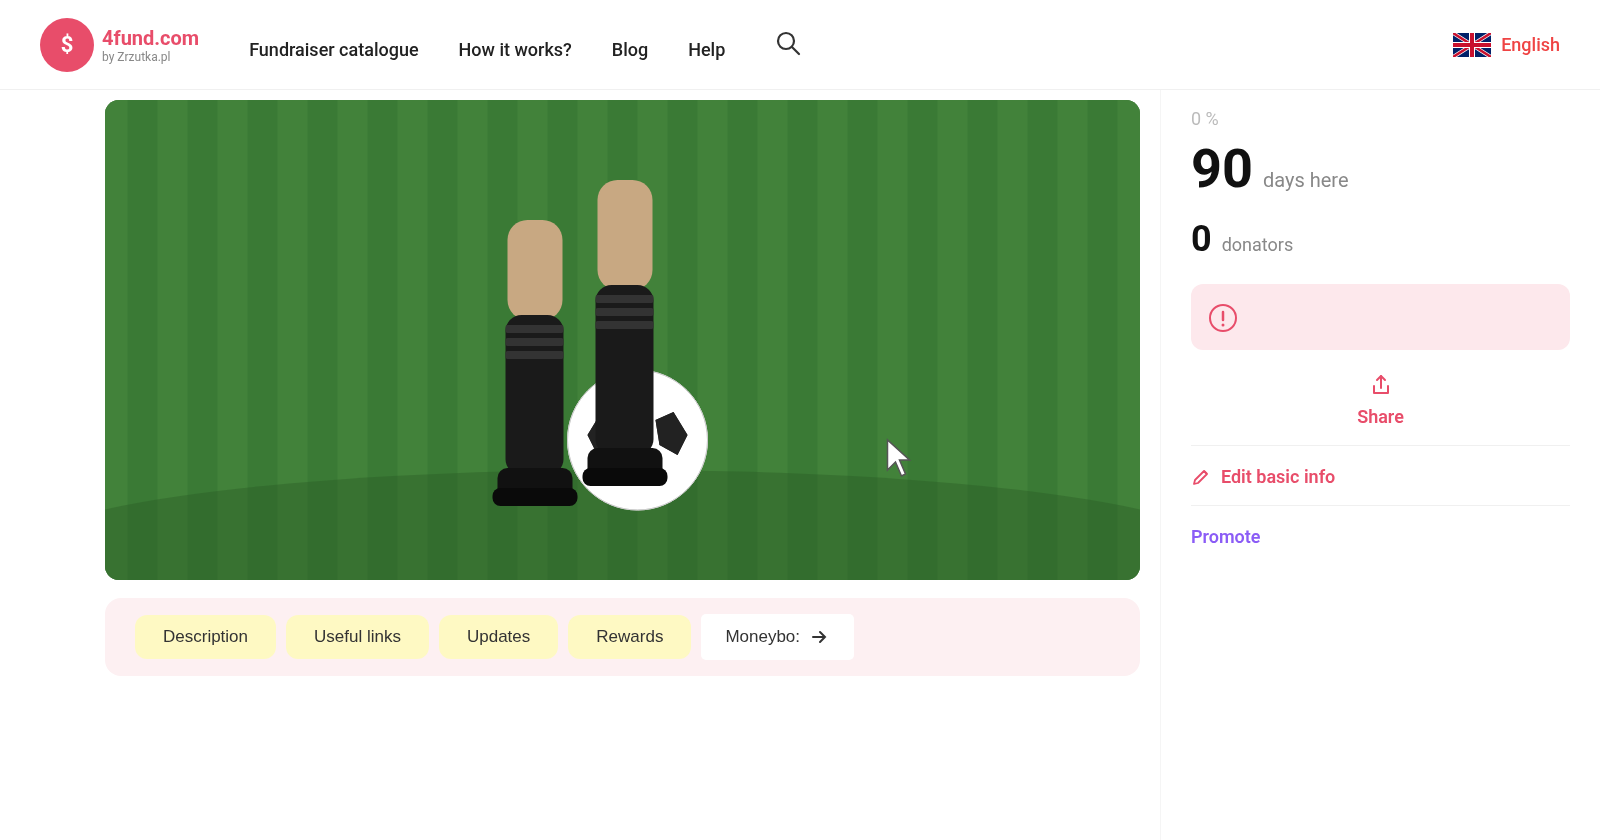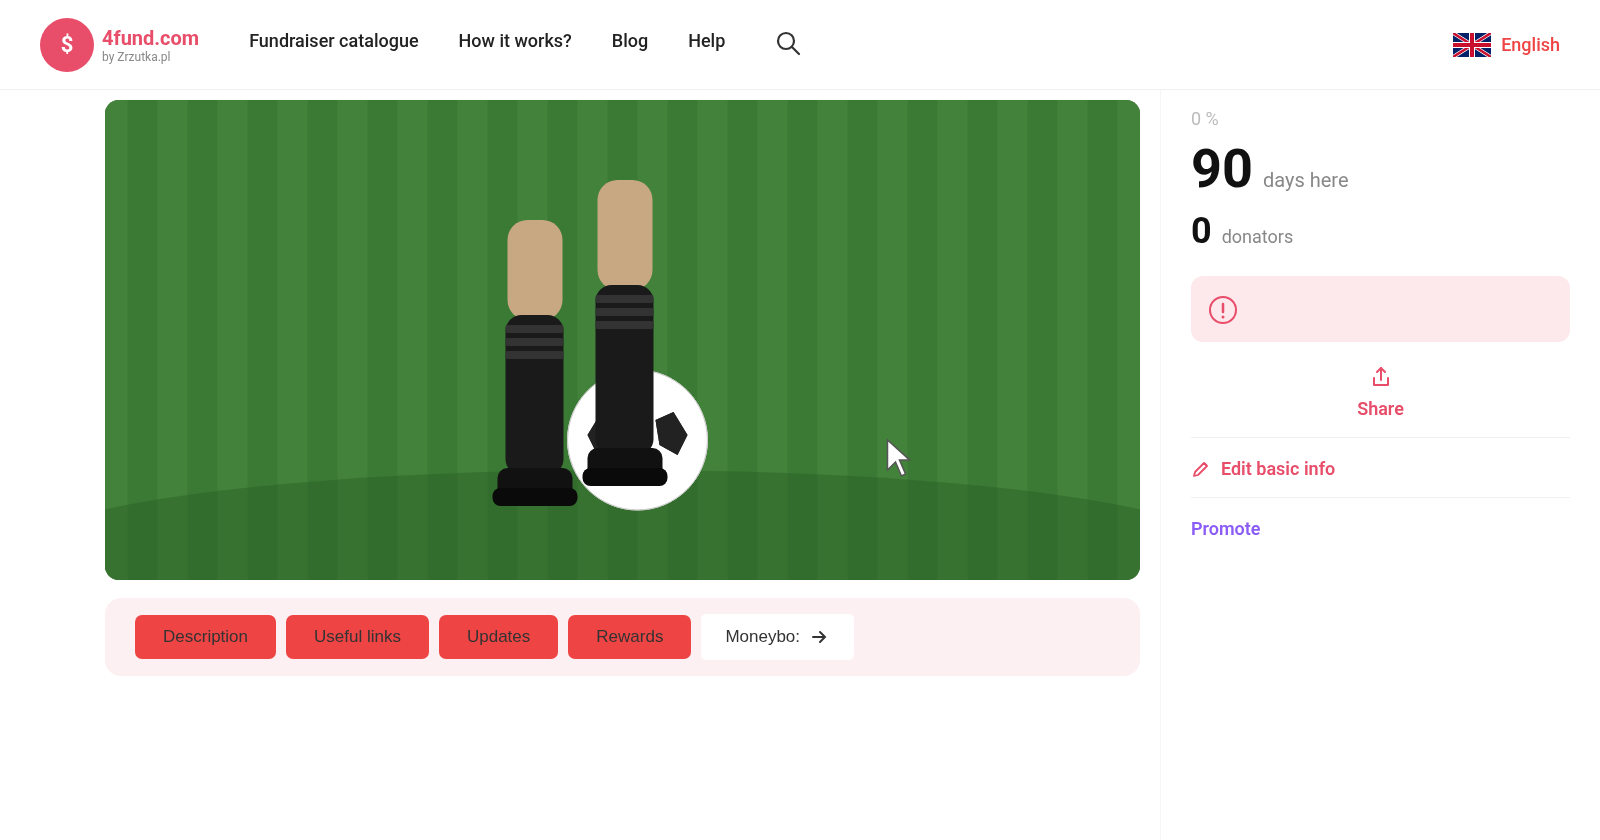--- a/index.html
+++ b/index.html
@@ -28,21 +28,21 @@
       align-items: center;
       gap: 8px;
       margin-right: 50px;
     }
     .logo-icon {
       width: 54px;
       height: 54px;
     }
     .nav-links {
       display: flex;
-      align-items: flex-start;
+      align-items: flex-end;
       gap: 40px;
       flex: 1;
     }
     .nav-link {
       font-size: 18px;
       color: #222;
       text-decoration: none;
       font-weight: 500;
       cursor: pointer;
     }
@@ -109,22 +109,22 @@
       margin: 18px 20px 0 105px;
       background: #fdf0f2;
       border-radius: 16px;
       padding: 16px 30px;
       display: flex;
       align-items: center;
       gap: 10px;
     }
 
     .tab-item {
-      background: #ef4444;
-      border-radius: 7px;
+      background: #fef9c3;
+      border-radius: 12px;
       padding: 12px 28px;
       font-size: 17px;
       color: #333;
       font-weight: 500;
       cursor: pointer;
       white-space: nowrap;
       border: none;
     }
 
     .tab-arrow-btn {
@@ -159,21 +159,21 @@
     .percent-text {
       font-size: 18px;
       color: #bbb;
       margin-bottom: 8px;
     }
 
     .days-row {
       display: flex;
       align-items: baseline;
       gap: 10px;
-      margin-bottom: 10px;
+      margin-bottom: 18px;
     }
 
     .days-number {
       font-size: 54px;
       font-weight: 700;
       color: #111;
     }
 
     .days-label {
       font-size: 20px;

